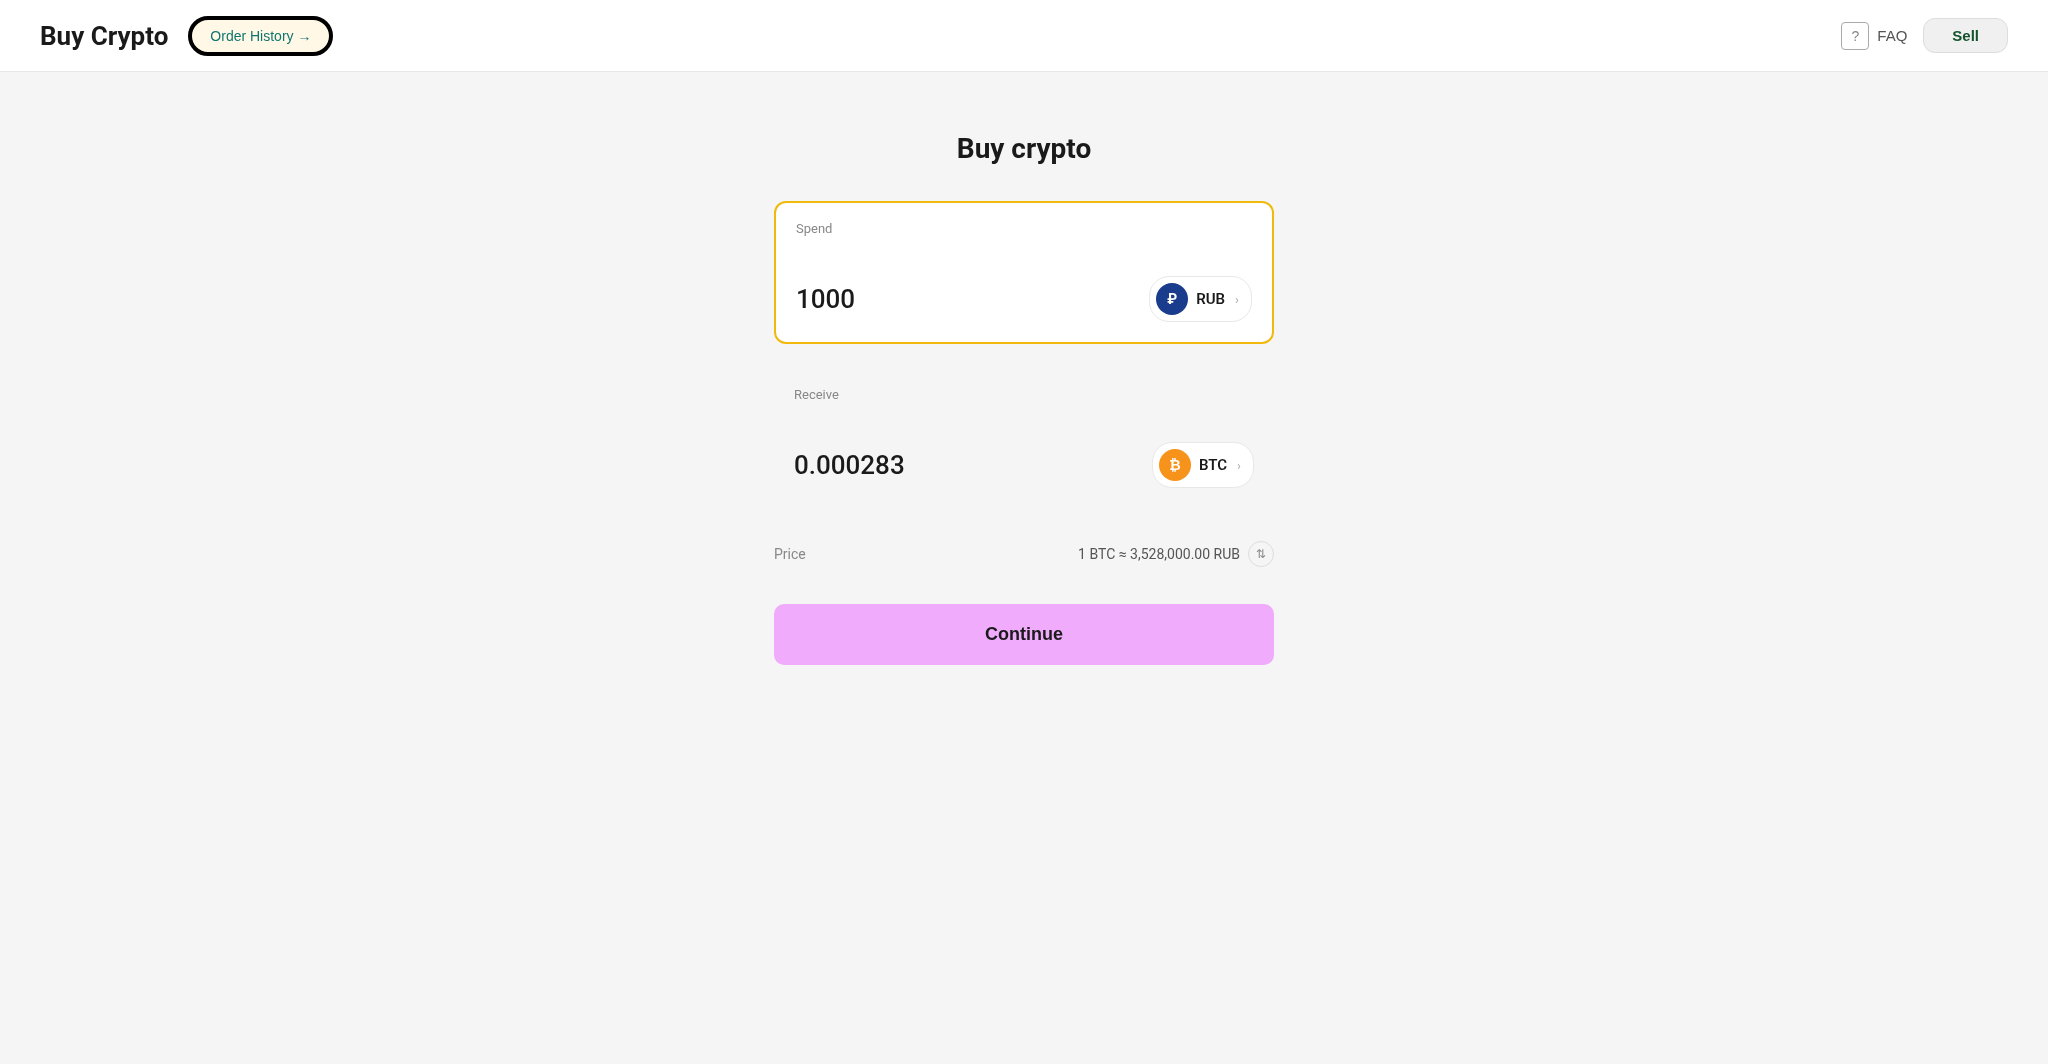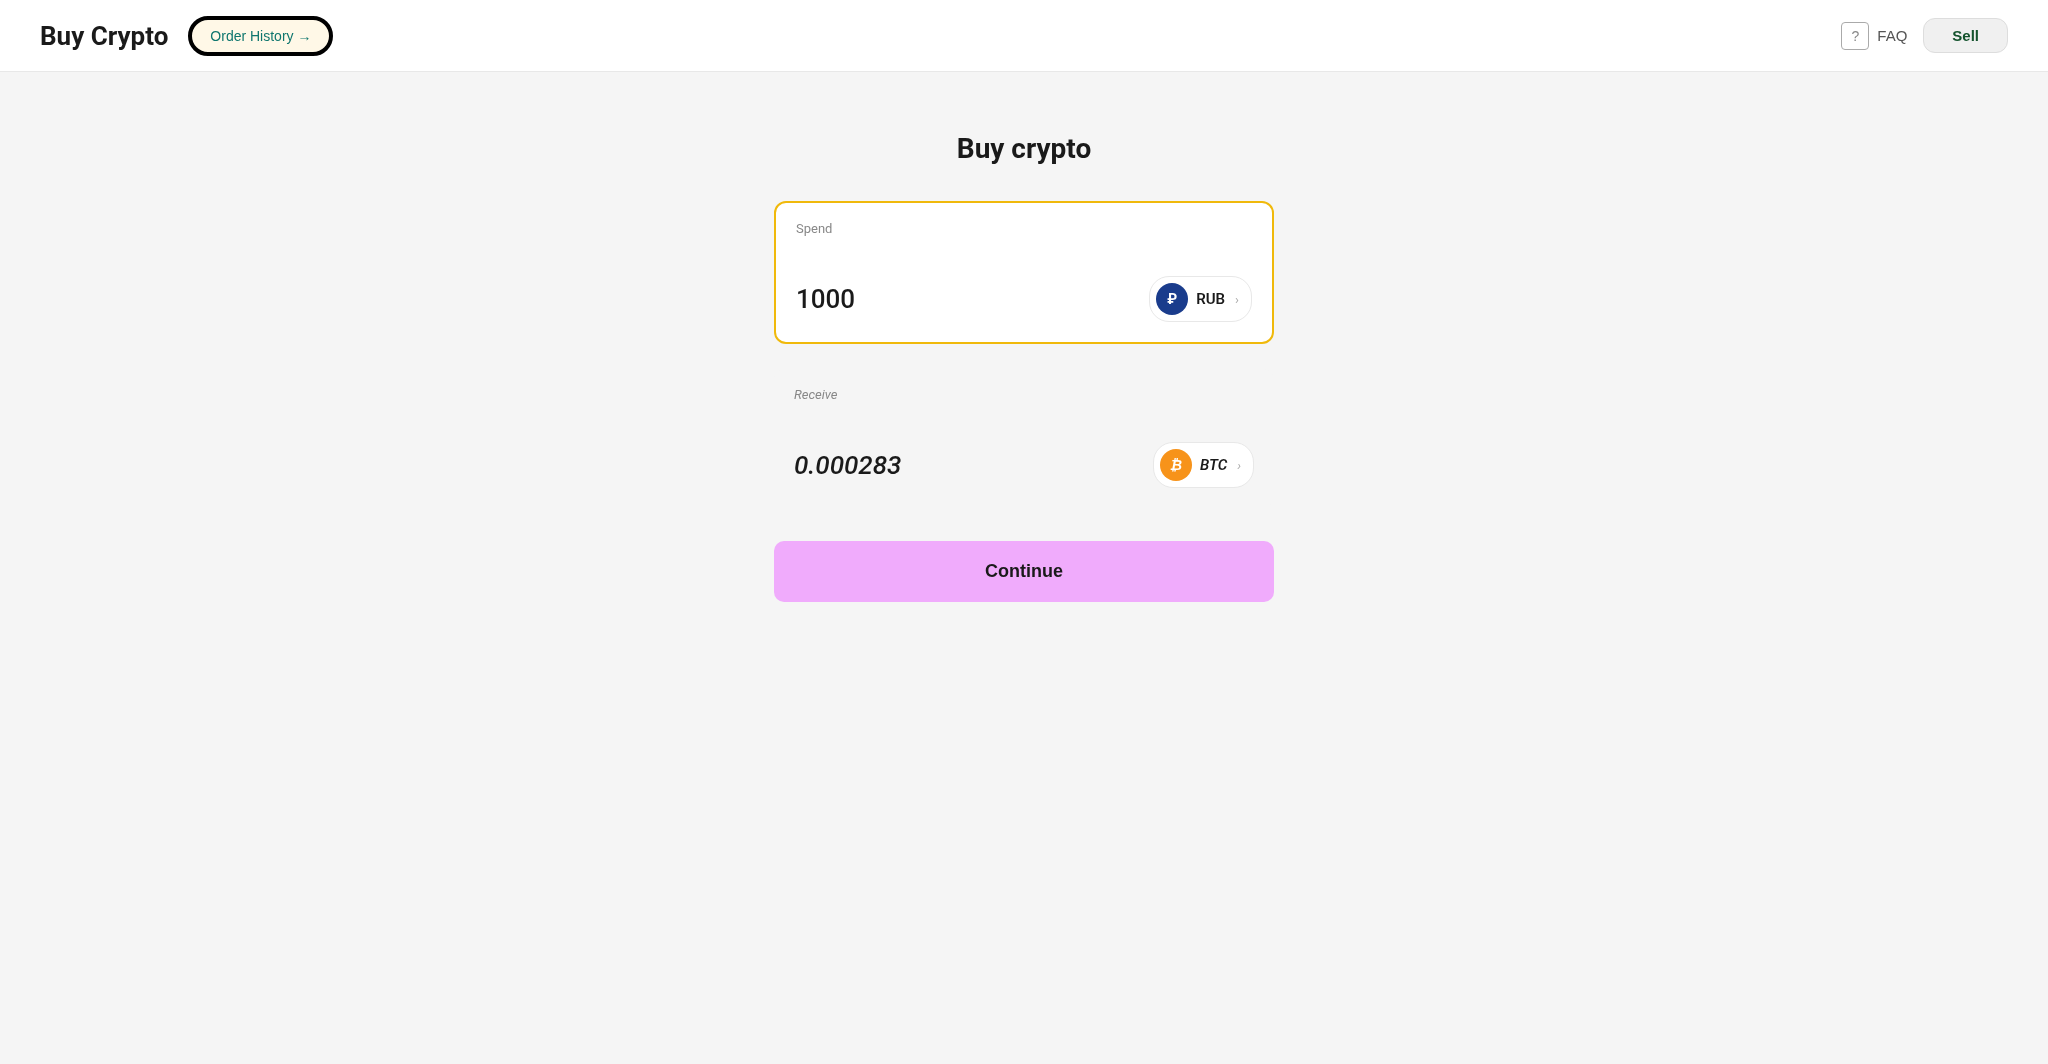--- a/index.html
+++ b/index.html
@@ -125,21 +125,20 @@
       border-radius: 12px;
       padding: 18px 20px 20px;
     }
 
     
     .receive-box {
       background: #f5f5f5;
       border: none;
       border-radius: 12px;
       padding: 18px 20px 20px;
-      font-style: italic;
     }
 
     .box-label {
       font-size: 13px;
       color: #888;
       margin-bottom: 10px;
       font-weight: 400;
     }
 
     .box-row {
@@ -301,17 +300,24 @@
         <div class="currency-selector">
           <div class="currency-icon-btc">
             <span>₿</span>
           </div>
           <span class="currency-name">BTC</span>
           <span class="currency-chevron">›</span>
         </div>
       </div>
     </div>
 
+    <div class="price-row">
+      <span class="price-label">Price</span>
+      <div class="price-value-container">
+        <span class="price-value">1 BTC ≈ 3,528,000.00 RUB</span>
+        <div class="swap-icon">⇅</div>
+      </div>
+    </div>
 
     <button class="continue-btn">Continue</button>
 
   </div>
 </main>
 
 </body></html>

